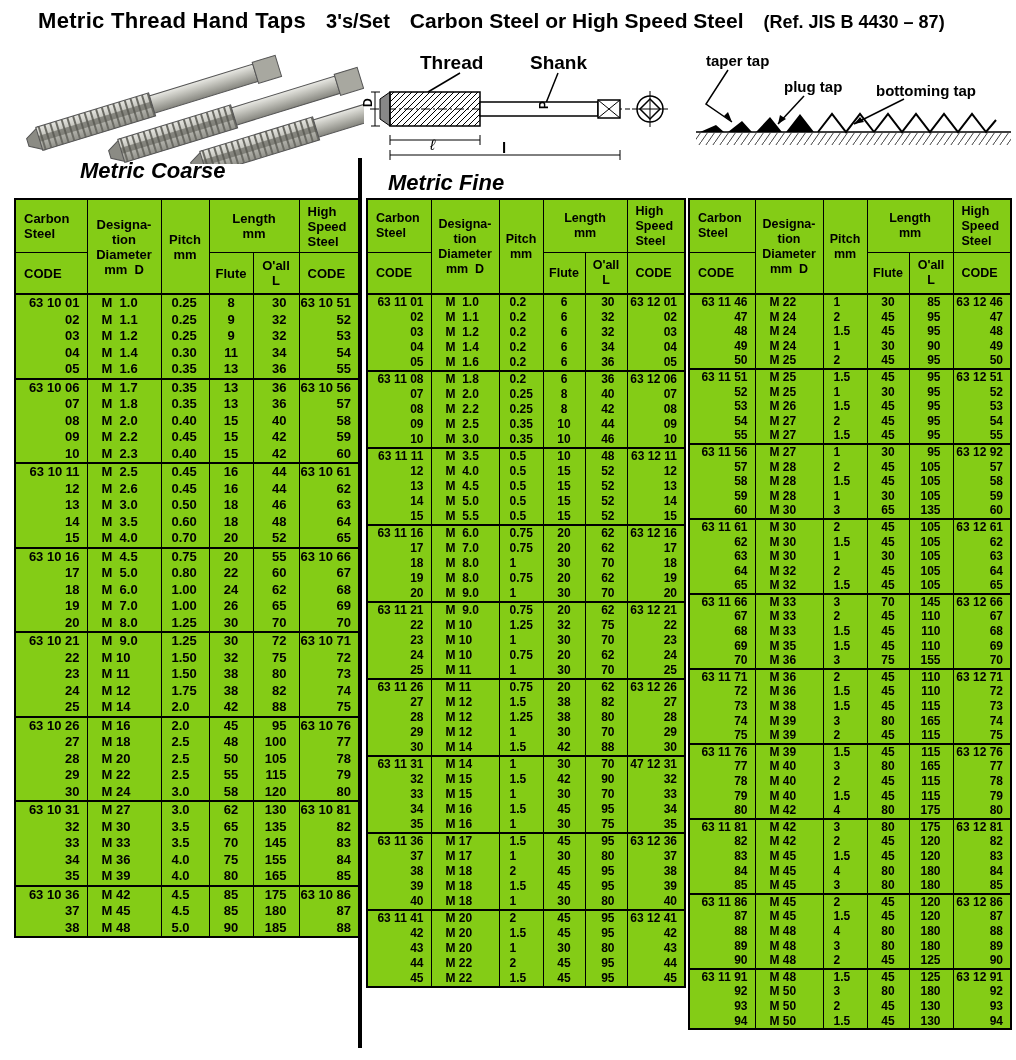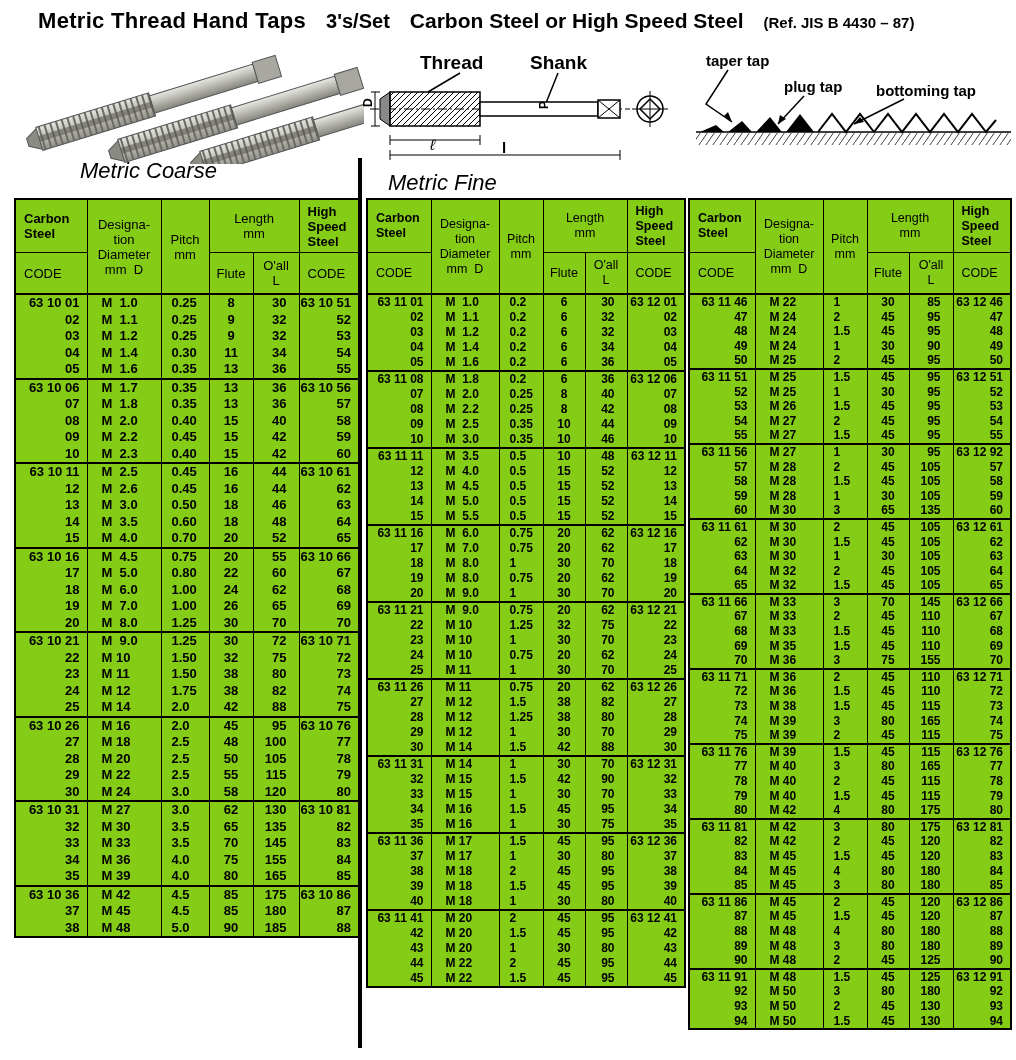--- a/index.html
+++ b/index.html
@@ -5,39 +5,39 @@
   html,body{margin:0;padding:0;background:#fff}
   .page{position:relative;width:1016px;height:1060px;background:#fff;overflow:hidden;
         font-family:"Liberation Sans",sans-serif;color:#000}
 
   
   .titlebar{position:absolute;left:38px;top:8px;display:flex;align-items:baseline;gap:20px;
             font-weight:bold;white-space:nowrap}
   .t1{font-size:22px;letter-spacing:.3px}
   .t2{font-size:20px}
   .t3{font-size:21px}
-  .t4{font-size:15px}
+  .t4{font-size:18px}
 
   
-  .sec-title{position:absolute;font-style:italic;font-weight:normal;font-size:22px}
+  .sec-title{position:absolute;font-style:italic;font-weight:bold;font-size:22px}
   .sec-coarse{left:80px;top:158px}
   .sec-fine{left:388px;top:170px}
 
   .divider{position:absolute;left:358px;top:158px;width:4px;height:890px;background:#000}
 
   
   .gfx{position:absolute}
 
   
   .tbl{position:absolute;border-collapse:collapse;table-layout:fixed;background:#84cc16;border:2px solid #000}
   .tbl th,.tbl td{border:1.5px solid #000;padding:0;vertical-align:middle}
   .tbl td{border-top:none;border-bottom:none}
   .tbl tbody{border-top:2px solid #000}
   .tbl thead{border-bottom:1.5px solid #000}
-  .tbl th{font-weight:normal;white-space:pre-line;font-size:13px;line-height:15px;text-align:center}
+  .tbl th{font-weight:bold;white-space:pre-line;font-size:13px;line-height:15px;text-align:center}
   .tbl thead tr:first-child th{height:52px}
   .tbl thead tr:last-child th{height:40px}
   th.hl{text-align:left;padding-left:8px}
   th.hb{font-weight:bold}
 
   .tbl-coarse{left:14px;top:198px;width:344px}
   .tbl-coarse td{font-size:13px;line-height:16.5px;font-weight:bold}
   .tbl-fineL{left:366px;top:198px;width:318px}
   .tbl-fineL td{font-size:12px;line-height:15px;font-weight:bold}
   .tbl-fineL th{font-size:12.5px}
@@ -816,21 +816,21 @@
           <td class="c5">30</td>
         </tr>
       </tbody>
       <tbody>
         <tr>
           <td class="c0">63 11 31</td>
           <td class="c1">M 14</td>
           <td class="c2">1</td>
           <td class="c3">30</td>
           <td class="c4">70</td>
-          <td class="c5">63 12 31</td>
+          <td class="c5">47 12 31</td>
         </tr>
         <tr>
           <td class="c0">32</td>
           <td class="c1">M 15</td>
           <td class="c2">1.5</td>
           <td class="c3">42</td>
           <td class="c4">90</td>
           <td class="c5">32</td>
         </tr>
         <tr>

